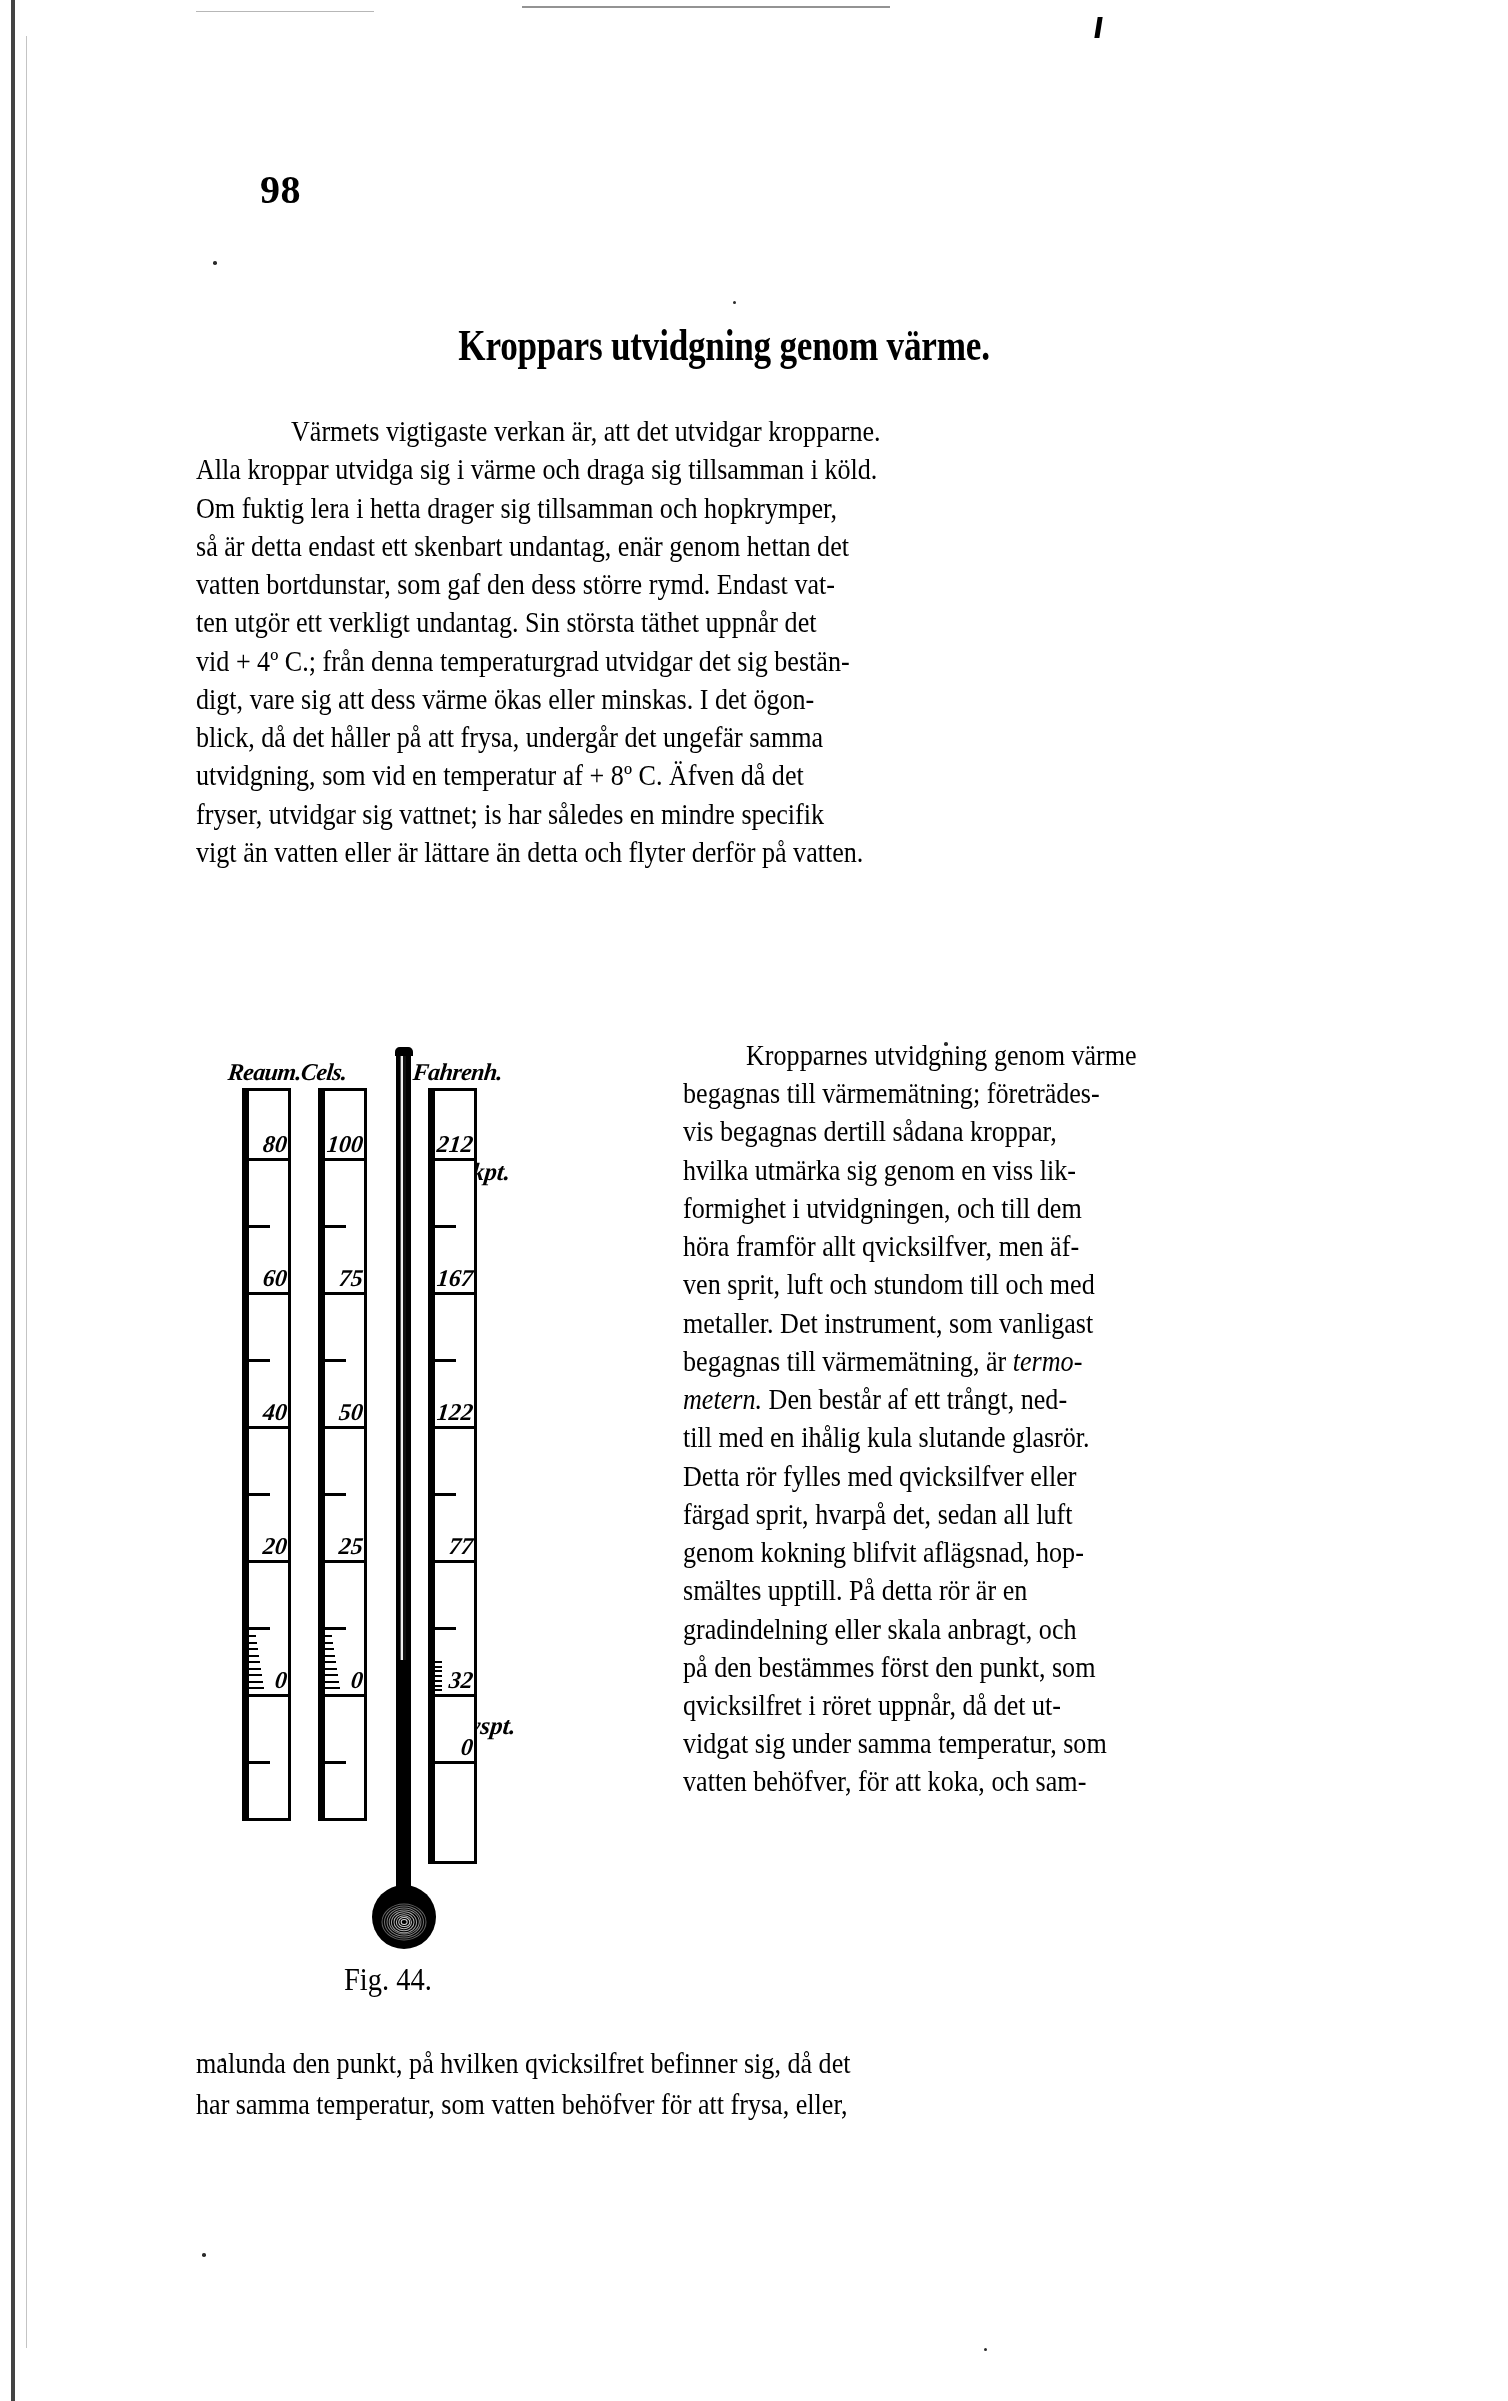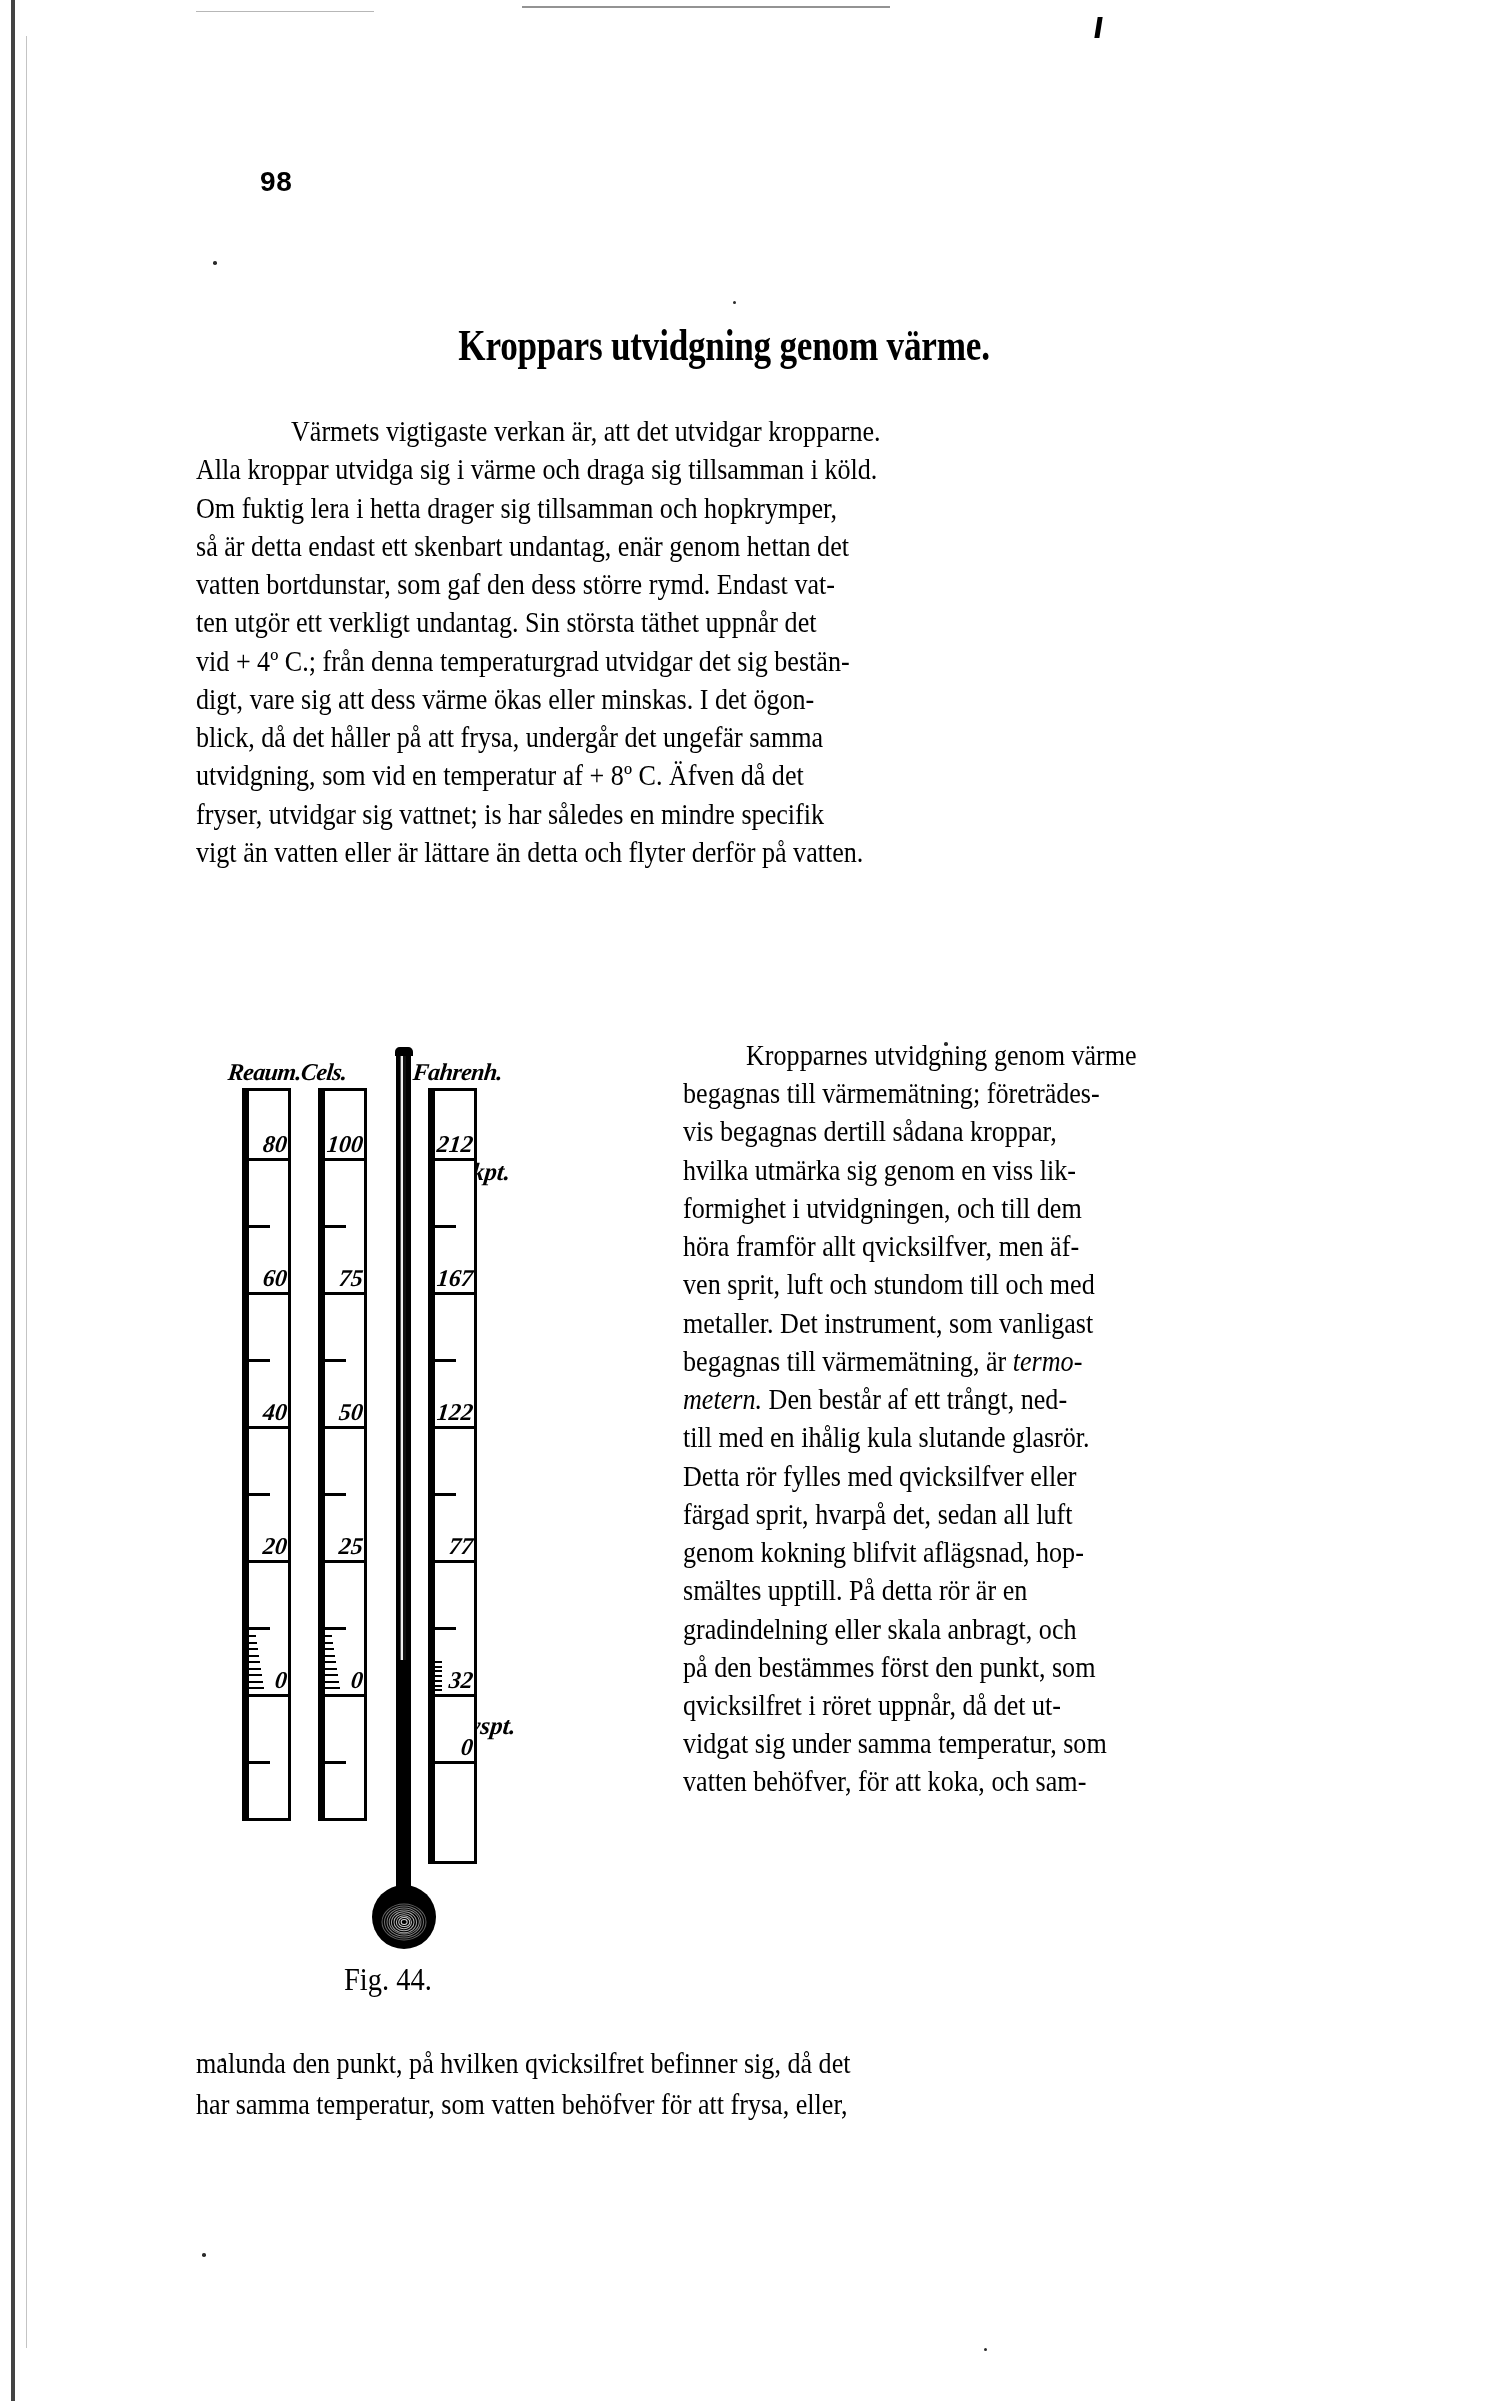--- a/index.html
+++ b/index.html
@@ -34,22 +34,22 @@
     background:#000; transform:skewX(-9deg);
   }
   .speck { position:absolute; background:#2a2a2a; border-radius:50%; }
 
   
   .page-inner { position:absolute; left:0; top:0; width:1508px; height:2401px; }
 
   
   .folio {
     position:absolute; left:260px; top:166px;
-    font-size:28px; font-weight:700; letter-spacing:0.6px;
-    font-family:Liberation Sans, sans-serif;
+    font-size:40px; font-weight:700; letter-spacing:0.6px;
+    font-family:Liberation Serif, serif;
   }
 
   
   .chapter-title {
     position:absolute; left:202px; top:320px; width:1044px;
     text-align:center;
     font-family:"Liberation Serif", serif;
     font-weight:700;
     font-size:44px;
     letter-spacing:-0.3px;

